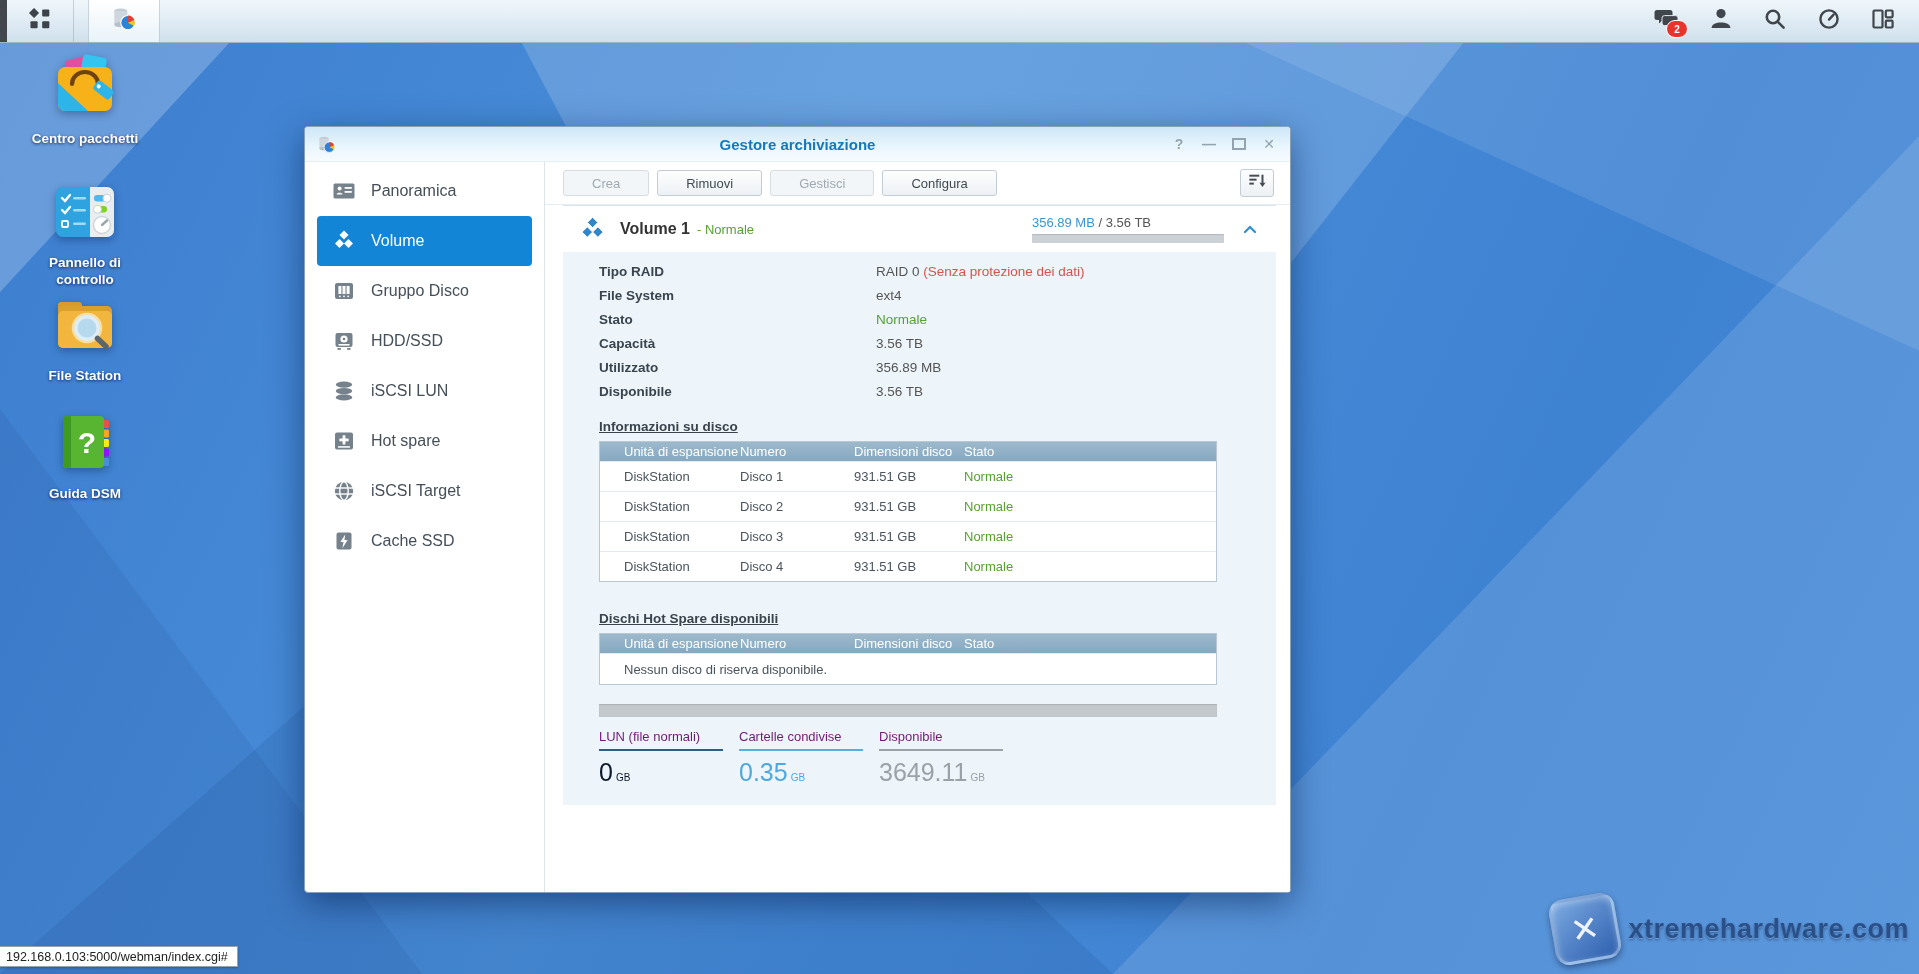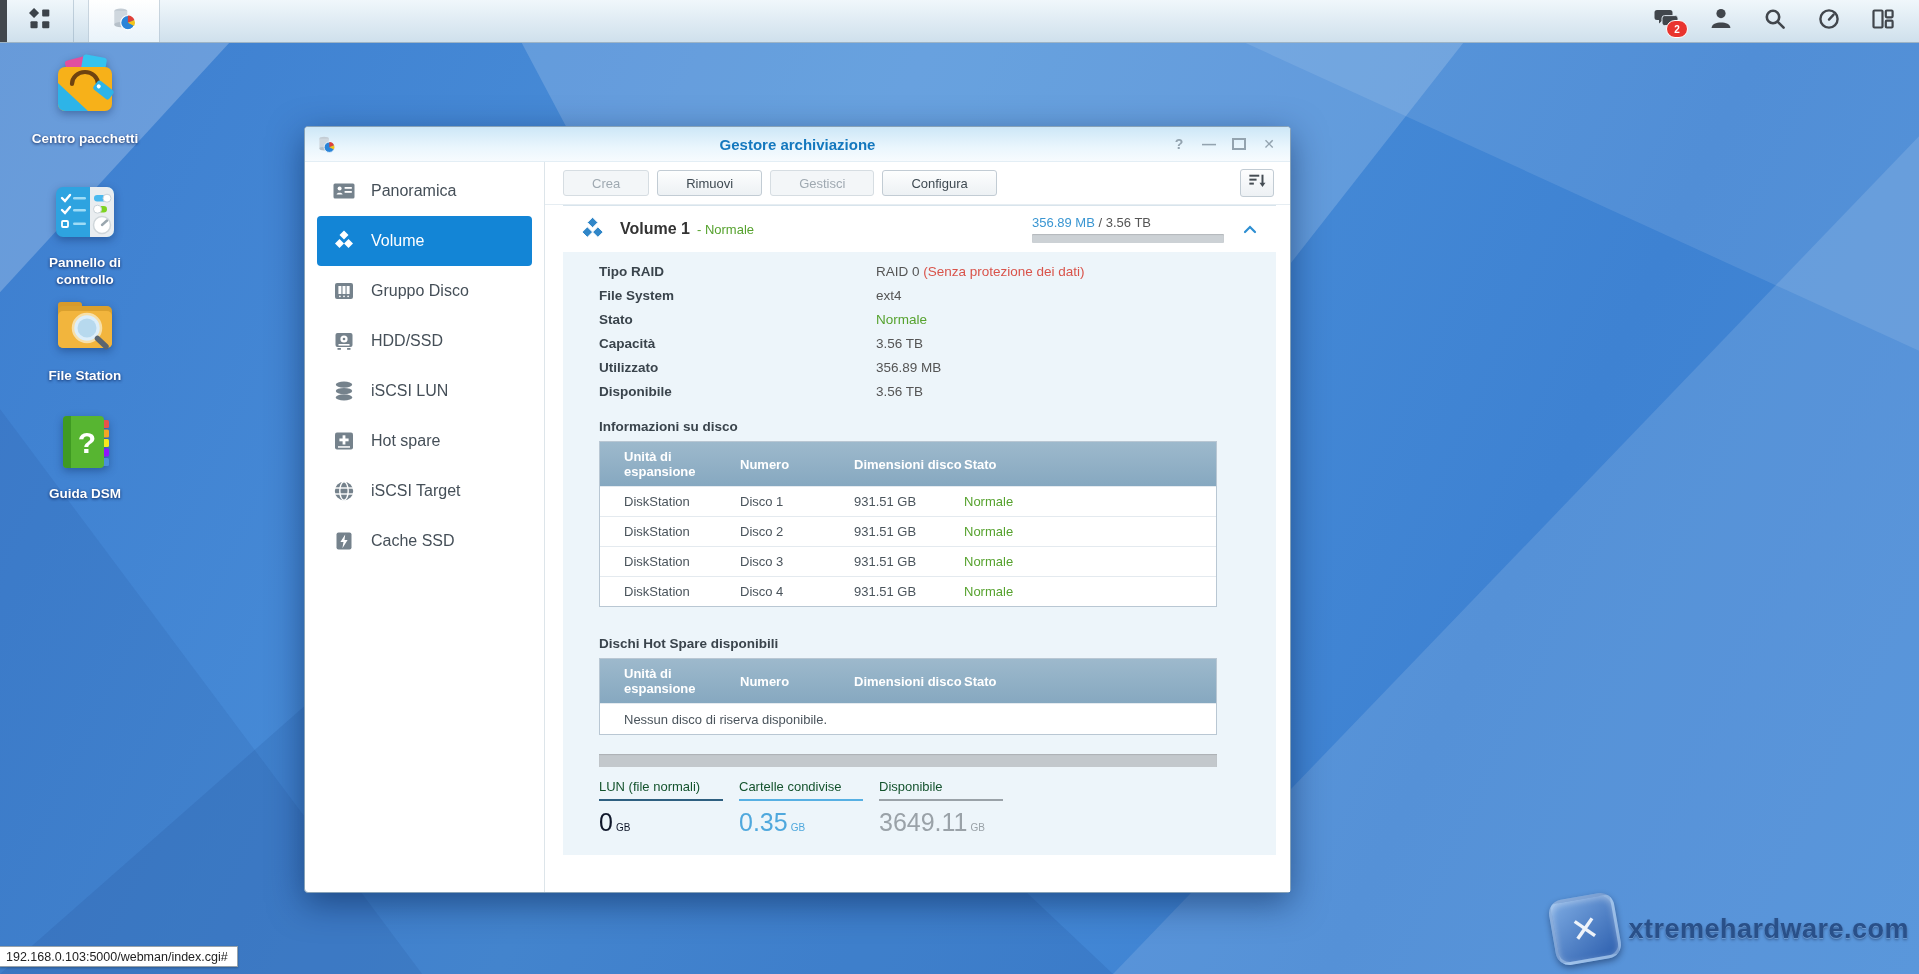--- a/index.html
+++ b/index.html
@@ -81,32 +81,32 @@
   .usage-bar{height:9px;background:#ccd1d5;border-radius:1px;margin-top:4px;box-shadow:inset 0 1px 1px rgba(0,0,0,.12);}
   .chev{margin:0 8px 0 18px;display:flex;cursor:pointer;}
 
   .vol-body{background:#edf5fa;padding:8px 59px 18px 36px;}
   .dgrid{display:grid;grid-template-columns:277px 1fr;font-size:13.5px;}
   .dlabel{font-weight:bold;color:#3a444c;height:24px;line-height:24px;}
   .dvalue{color:#555;height:24px;line-height:24px;}
   .t-green{color:#56a22e;}
   .t-red{color:#d9534a;margin-top:48px;}
 
-  .sect{font-size:13.5px;font-weight:bold;color:#3a444c;margin:15px 0 7px 0;}
+  .sect{font-size:13.5px;font-weight:bold;color:#3a444c;margin:15px 0 7px 0;text-decoration:underline;}
   .sect.mt{margin-top:29px;}
   .dtable{border:1px solid #b9c7d3;background:#fff;}
   .dt-head,.dt-row{display:grid;grid-template-columns:116px 114px 110px 1fr;align-items:center;padding-left:24px;}
-  .dt-head{height:44px;background:linear-gradient(#9db9cc,#86a8c0);color:#fff;font-weight:bold;font-size:13px;}
+  .dt-head{height:19px;background:linear-gradient(#9db9cc,#86a8c0);color:#fff;font-weight:normal;font-size:13px;}
   .dt-row{height:29px;font-size:13px;color:#4a545c;border-top:1px solid #e4eaef;}
   .dt-empty{height:30px;display:flex;align-items:center;padding-left:24px;font-size:13px;color:#4a545c;border-top:1px solid #e4eaef;}
 
   .big-bar{height:13px;background:#c3c8cc;margin-top:19px;box-shadow:inset 0 1px 1px rgba(0,0,0,.12);}
   .stats{display:flex;gap:16px;margin-top:12px;}
   .stat{width:124px;}
-  .stat-label{font-size:13px;color:#14532d;white-space:nowrap;padding-bottom:5px;}
+  .stat-label{font-size:13px;color:#701a75;white-space:nowrap;padding-bottom:5px;}
   .stat-rule{height:2px;}
   .stat-value{font-size:25px;margin-top:7px;}
   .stat-unit{font-size:10px;margin-left:3px;font-weight:normal;}
   .st-lun .stat-rule{background:#2e5f80;} .st-lun .stat-value{color:#0f172a;}
   .st-shared .stat-rule{background:#57b0e3;} .st-shared .stat-value{color:#4fa8dd;}
   .st-avail .stat-rule{background:#9aa2a8;} .st-avail .stat-value{color:#9aa2a8;}
 
   
   .url-chip{position:absolute;left:0;bottom:7px;height:19px;display:flex;align-items:center;
     background:#fff;border:1px solid #98a3ab;border-left:none;padding:0 9px 0 6px;

